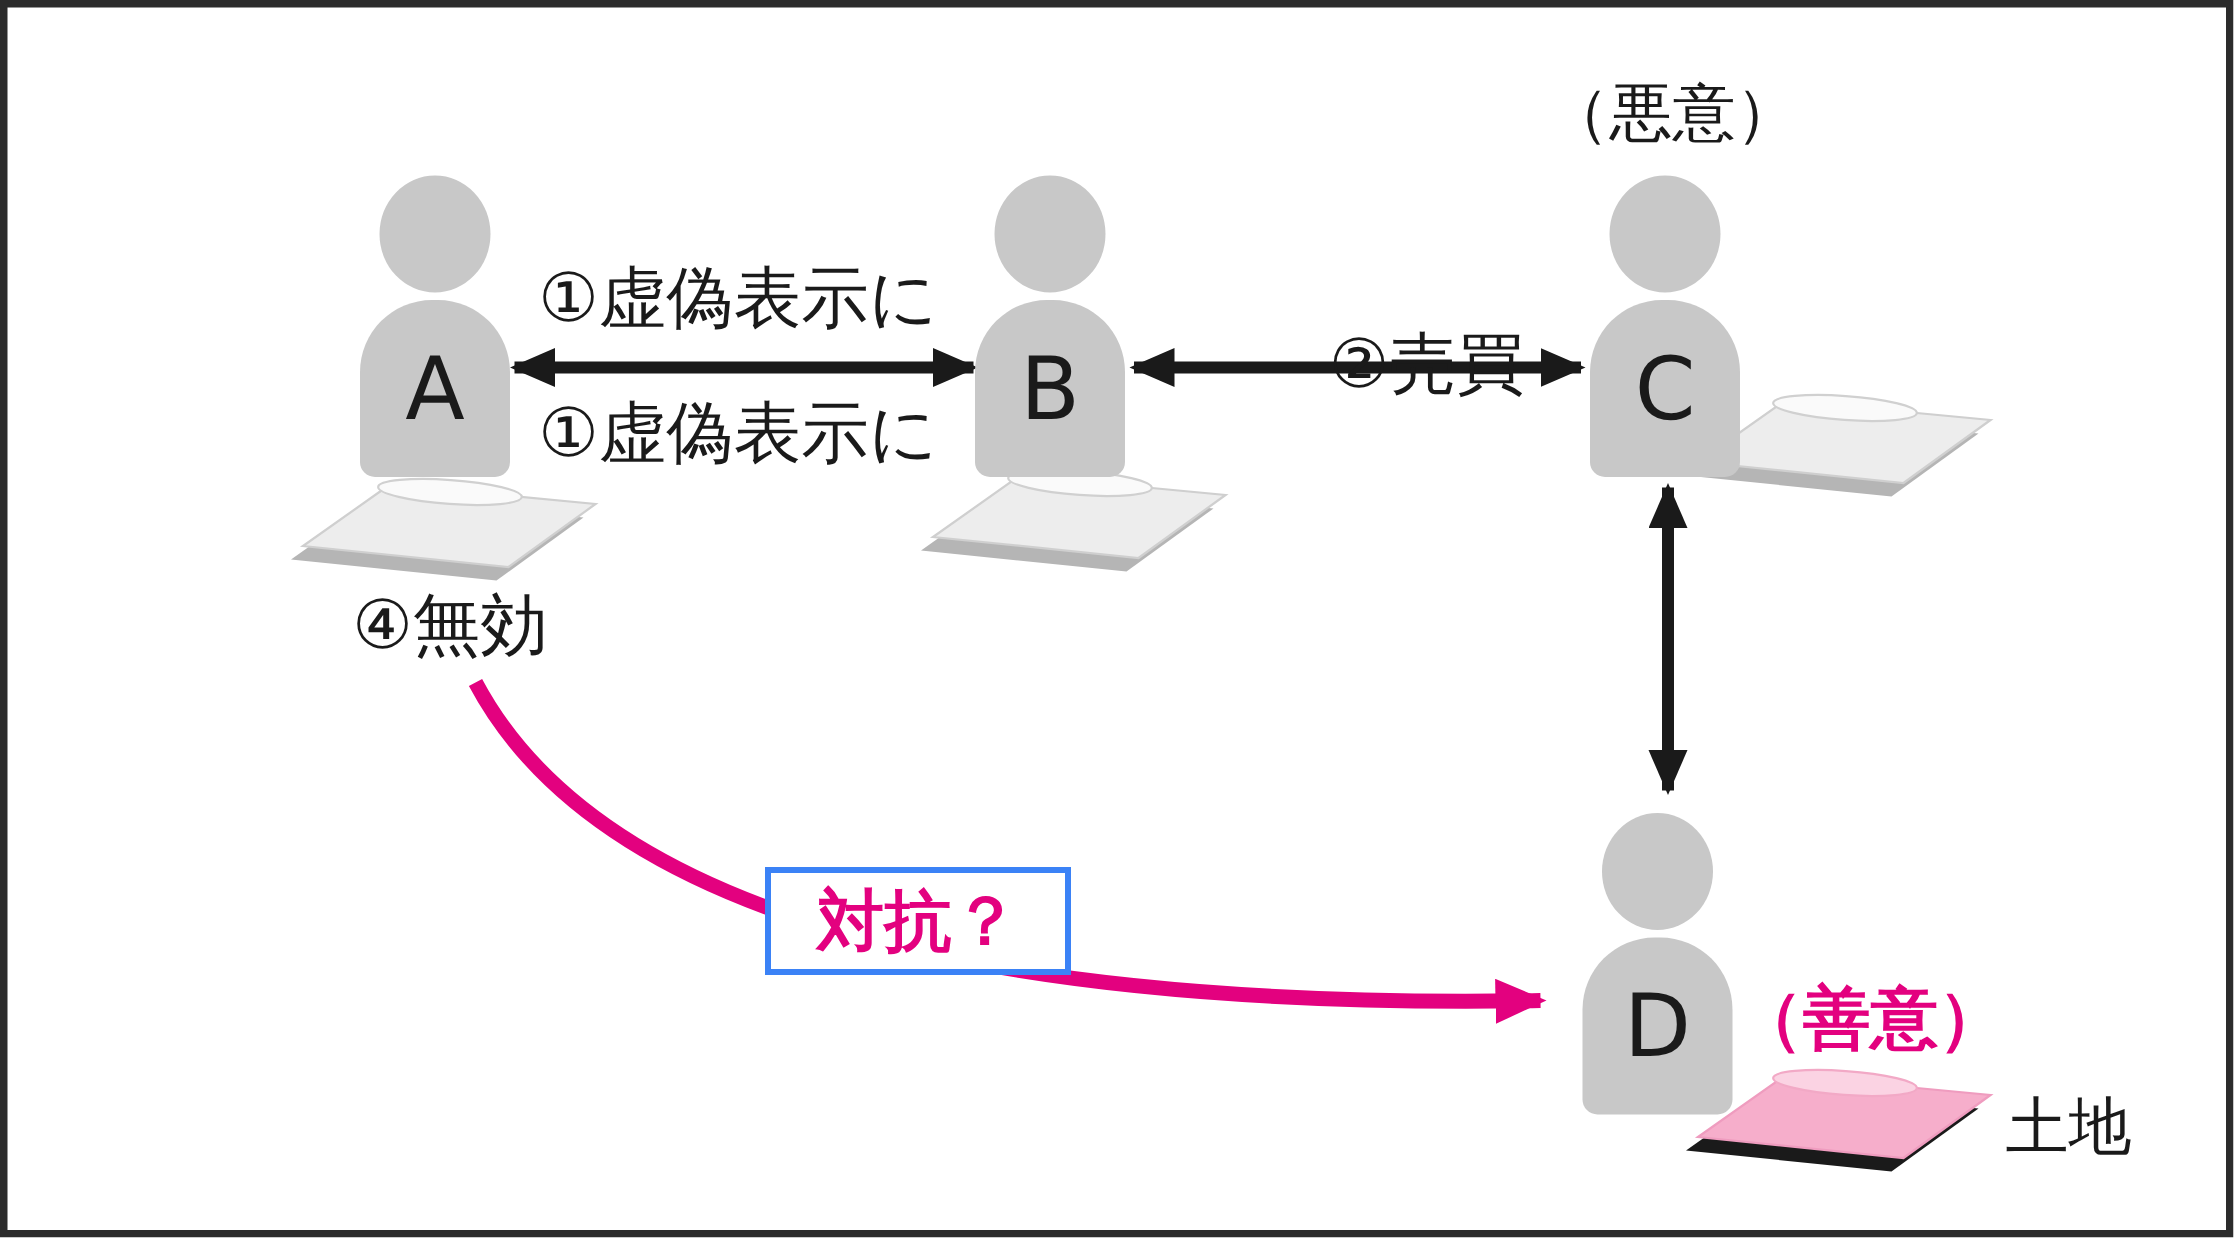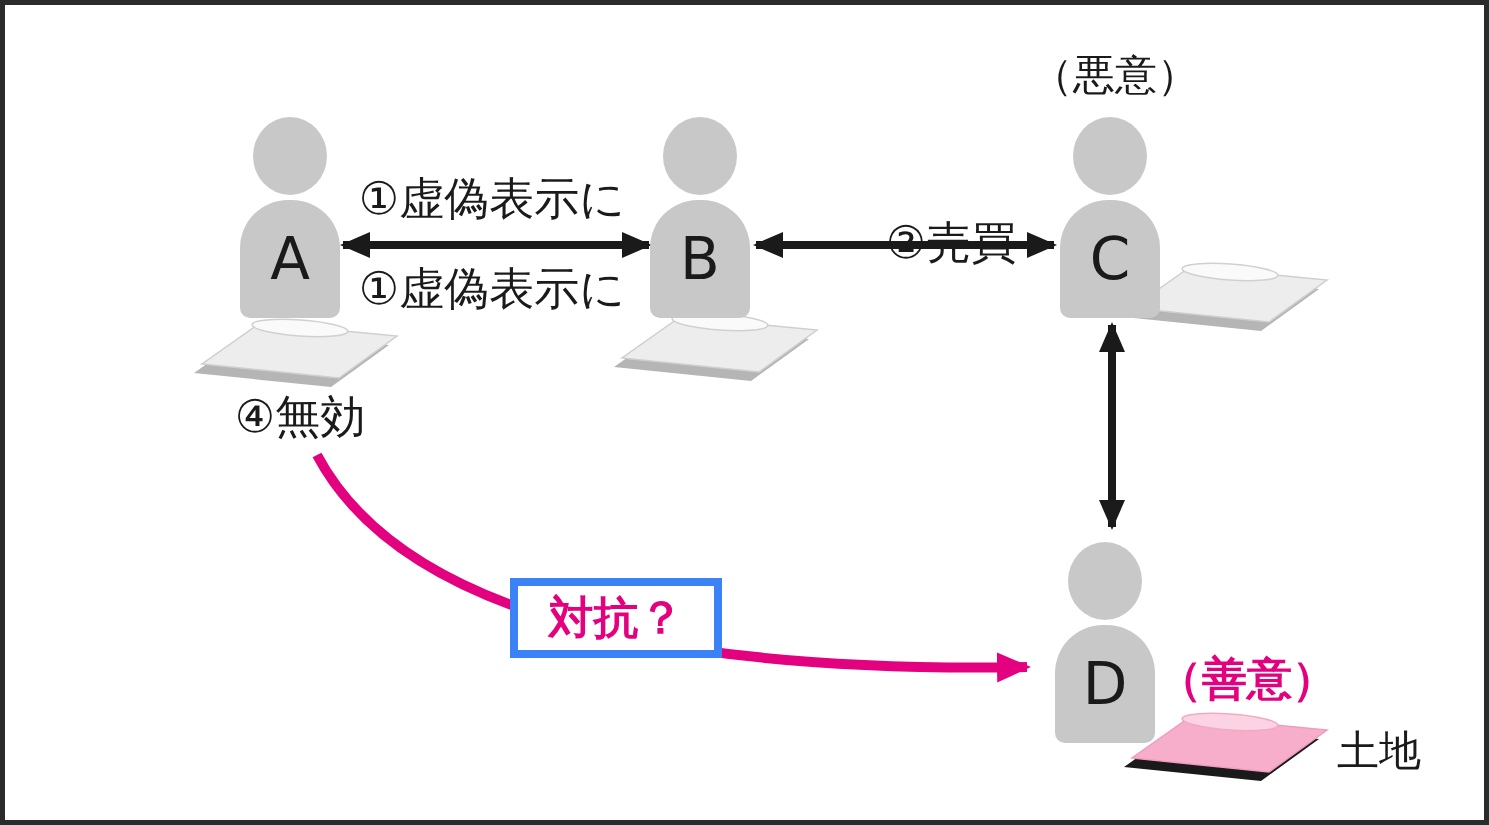--- a/index.html
+++ b/index.html
@@ -32,21 +32,21 @@
   .lbl {
     position: absolute; color: #1a1a1a; font-size: 45px;
     line-height: 1.15; text-align: center; white-space: nowrap;
   }
   .lbl.small { font-size: 42px; }
   .pink { color: #e3017f; font-weight: 600; }
 
   .opposition-box {
     position: absolute; left: 505px; top: 573px;
     width: 196px; height: 64px;
-    background: #ffffff; border: 8px solid #3b82f6;
+    background: #ffffff; border: 4px solid #3b82f6;
     display: flex; align-items: center; justify-content: center;
     font-size: 45px; font-weight: 600; color: #e3017f;
     white-space: nowrap;
   }
 </style>
 </head>
 <body>
 
 <div class="canvas">
 

